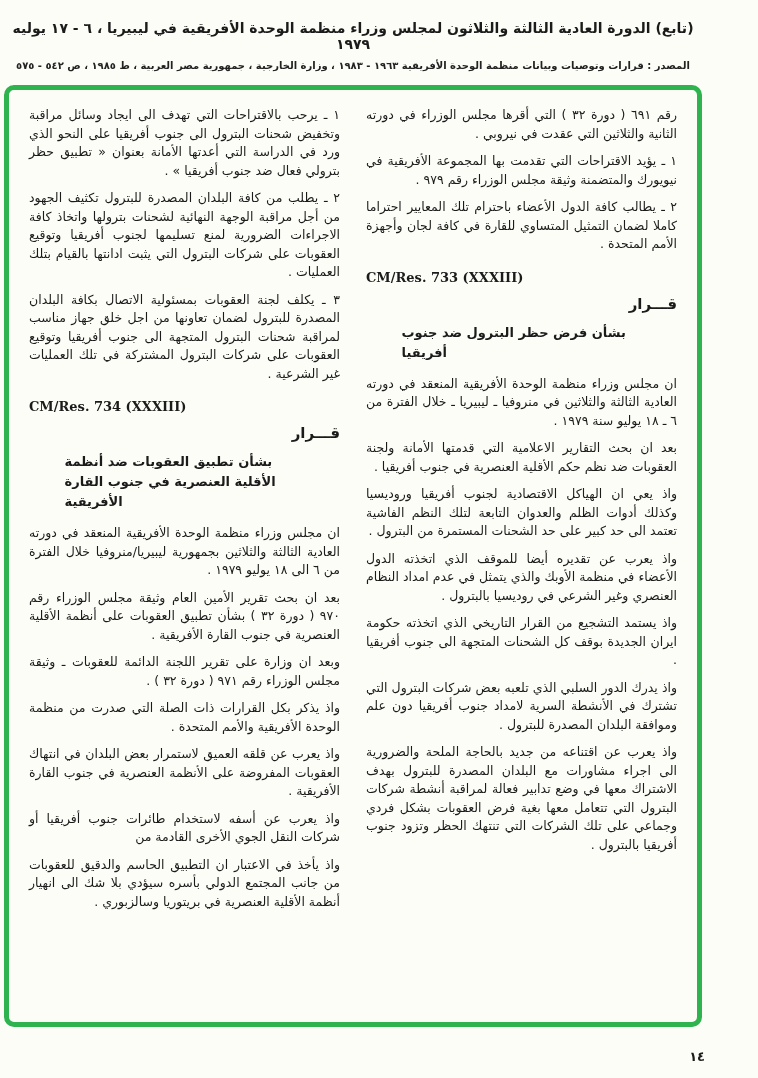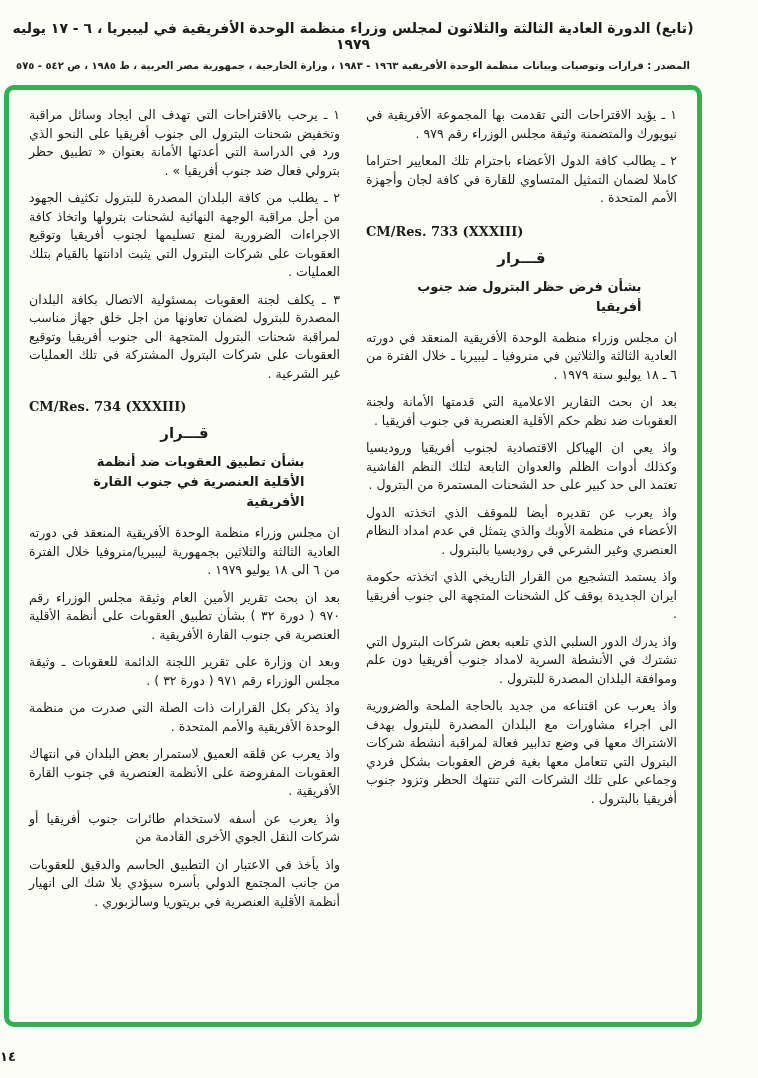--- a/index.html
+++ b/index.html
@@ -63,58 +63,58 @@
   .para strong{font-weight:normal;}
   .ref{
     direction:ltr;
     text-align:left;
     font-family:"DejaVu Serif",serif;
     font-weight:bold;
     font-size:13px;
     margin:16px 0 10px 0;
   }
   .heading{
-    text-align:center;
     font-weight:bold;
     font-size:15px;
     margin:10px 0 10px 0;
     direction:rtl;
   }
   .subheading{
-    text-align:right;
+    text-align:left;
     font-weight:bold;
     font-size:13px;
     line-height:1.55;
     margin:0 auto 12px auto;
     max-width:240px;
     direction:rtl;
   }
   .page-number{
     position:absolute;
     bottom:14px;
-    left:0;right:8px;
-    text-align:left;
+    left:0;right:1px;
+    text-align:right;
     font-size:13px;
     font-weight:bold;
     direction:rtl;
   }
 </style>
 </head>
 <body>
 
 <div class="page">
 
   <div class="header">
     <div class="header-line1">(تابع) الدورة العادية الثالثة والثلاثون لمجلس وزراء منظمة الوحدة الأفريقية في ليبيريا ، ٦ - ١٧ يوليه ١٩٧٩</div>
     <div class="header-line2">المصدر : قرارات وتوصيات وبيانات منظمة الوحدة الأفريقية ١٩٦٣ - ١٩٨٣ ، وزارة الخارجية ، جمهورية مصر العربية ، ط ١٩٨٥ ، ص ٥٤٢ - ٥٧٥</div>
   </div>
 
   <div class="content-box">
     <div class="columns">
       <div class="column" id="col-right">
+          <p class="para">رقم ٦٩١ ( دورة ٣٢ ) التي أقرها مجلس الوزراء في دورته الثانية والثلاثين التي عقدت في نيروبي .</p>
           <p class="para"><strong>١ ـ يؤيد </strong>الاقتراحات التي تقدمت بها المجموعة الأفريقية في نيويورك والمتضمنة وثيقة مجلس الوزراء رقم ٩٧٩ .</p>
           <p class="para"><strong>٢ ـ يطالب </strong>كافة الدول الأعضاء باحترام تلك المعايير احتراما كاملا لضمان التمثيل المتساوي للقارة في كافة لجان وأجهزة الأمم المتحدة .</p>
           <div class="ref">CM/Res. 733 (XXXIII)</div>
           <div class="heading">قـــرار</div>
           <div class="subheading">بشأن فرض حظر البترول ضد جنوب أفريقيا</div>
           <p class="para">ان مجلس وزراء منظمة الوحدة الأفريقية المنعقد في دورته العادية الثالثة والثلاثين في منروفيا ـ ليبيريا ـ خلال الفترة من ٦ ـ ١٨ يوليو سنة ١٩٧٩ .</p>
           <p class="para"><strong>بعد ان بحث </strong>التقارير الاعلامية التي قدمتها الأمانة ولجنة العقوبات ضد نظم حكم الأقلية العنصرية في جنوب أفريقيا .</p>
           <p class="para"><strong>واذ يعي </strong>ان الهياكل الاقتصادية لجنوب أفريقيا وروديسيا وكذلك أدوات الظلم والعدوان التابعة لتلك النظم الفاشية تعتمد الى حد كبير على حد الشحنات المستمرة من البترول .</p>
           <p class="para"><strong>واذ يعرب </strong>عن تقديره أيضا للموقف الذي اتخذته الدول الأعضاء في منظمة الأوبك والذي يتمثل في عدم امداد النظام العنصري وغير الشرعي في روديسيا بالبترول .</p>
           <p class="para"><strong>واذ يستمد </strong>التشجيع من القرار التاريخي الذي اتخذته حكومة ايران الجديدة بوقف كل الشحنات المتجهة الى جنوب أفريقيا .</p>

